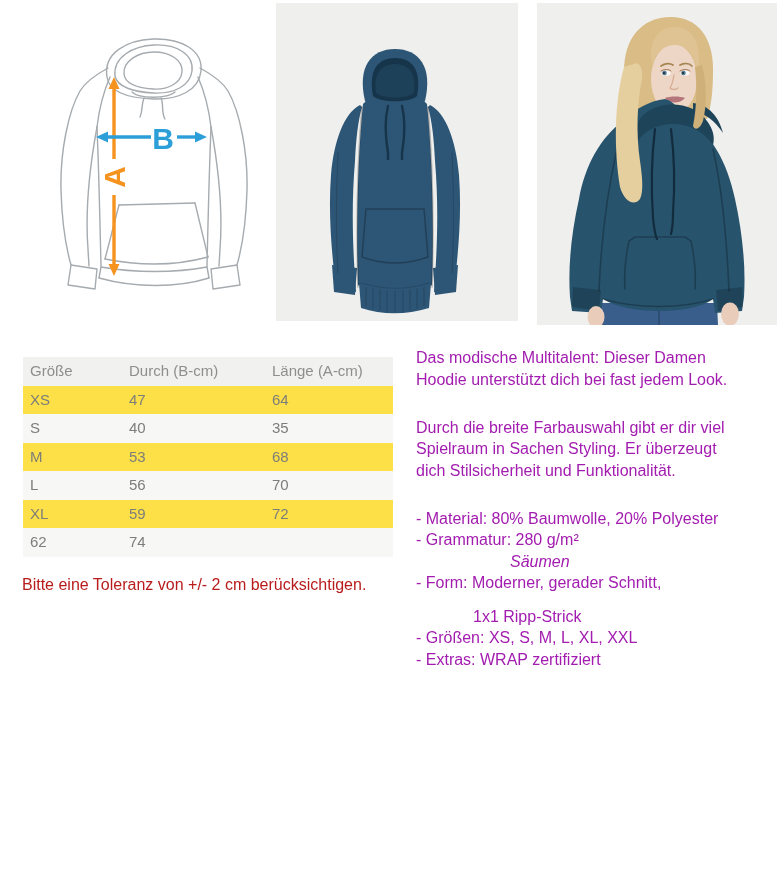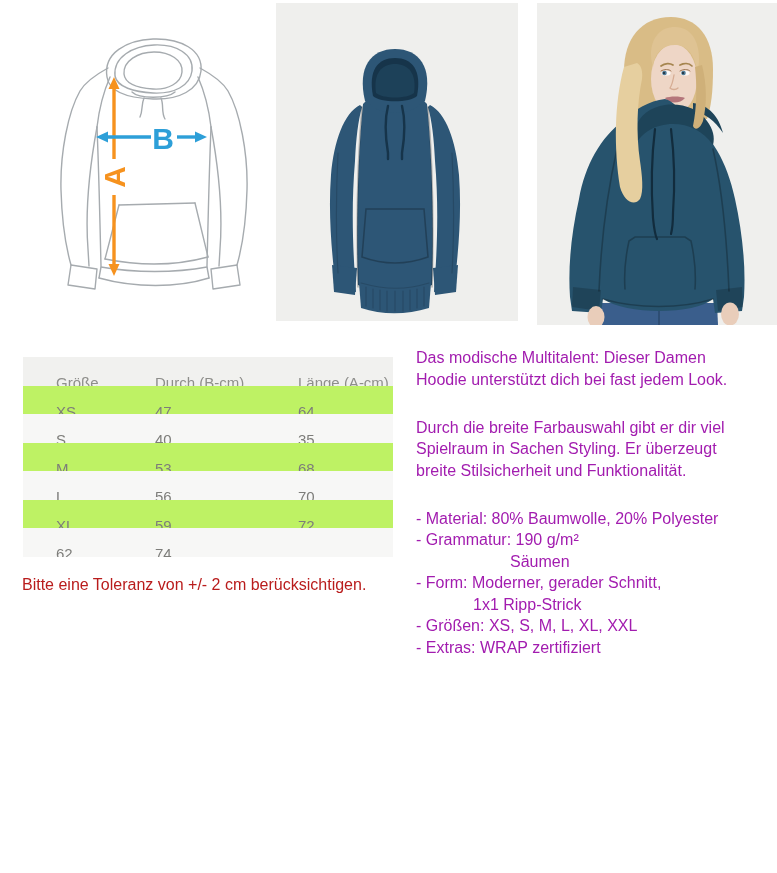--- a/index.html
+++ b/index.html
@@ -18,36 +18,36 @@
   .dim-label{font-family:"Liberation Sans",sans-serif;font-weight:bold;font-size:30px;}
   .seam{fill:none;stroke:rgba(0,0,0,0.25);stroke-width:1.6;stroke-linecap:round;}
   .seam-soft{fill:none;stroke:rgba(0,0,0,0.14);stroke-width:1.2;stroke-linecap:round;}
   .cord{fill:none;stroke:#16344a;stroke-width:2.4;stroke-linecap:round;}
   .cord2{fill:none;stroke:#122c3d;stroke-width:2.2;stroke-linecap:round;}
   .face-line{fill:none;stroke-linecap:round;}
 
   
   .size-table{position:absolute;left:23px;top:357px;width:370px;font-size:15px;}
   .t-row{display:grid;grid-template-columns:99px 143px 128px;height:28.5px;line-height:28.5px;}
-  .t-cell{padding-left:33px;color:#7d7d7a;overflow:hidden;white-space:nowrap;margin-top:12px;}
+  .t-cell{padding-left:7px;color:#7d7d7a;overflow:hidden;white-space:nowrap;}
   .t-head{background:#f1f1ef;}
   .t-head .t-cell{color:#8e8e8b;}
-  .row-dark{background:#bef264;}
+  .row-dark{background:#fde047;}
   .row-light{background:#f7f7f6;}
 
   
   .note{position:absolute;left:22px;top:576px;font-size:16px;color:#b91c1c;white-space:nowrap;}
 
   
   .description{position:absolute;left:416px;top:347px;width:360px;font-size:16px;
                line-height:21.5px;color:#a21caf;}
   .d-line{height:21.5px;white-space:nowrap;}
   .d-gap{height:26.5px;}
-  .indent-a{padding-left:94px;}
-  .indent-b{padding-left:57px;}
+  .indent-a{padding-left:94px;font-style:italic;}
+  .indent-b{padding-left:57px;margin-top:12px;}
 </style>
 </head>
 <body>
 
 <div class="page">
 
   <div class="panel drawing-panel">
     <svg width="212" height="258" viewBox="0 0 212 258">
       <g class="lineart" fill="none" stroke="#a6abaf">
 
@@ -232,24 +232,24 @@
   </div>
 
   <div class="note">Bitte eine Toleranz von +/- 2 cm berücksichtigen.</div>
 
   <div class="description">
     <div class="d-line">Das modische Multitalent: Dieser Damen</div>
     <div class="d-line">Hoodie unterstützt dich bei fast jedem Look.</div>
     <div class="d-gap"></div>
     <div class="d-line">Durch die breite Farbauswahl gibt er dir viel</div>
     <div class="d-line">Spielraum in Sachen Styling. Er überzeugt</div>
-    <div class="d-line">breite Stilsicherheit und Funktionalität.</div>
+    <div class="d-line">dich Stilsicherheit und Funktionalität.</div>
     <div class="d-gap"></div>
     <div class="d-line">- Material: 80% Baumwolle, 20% Polyester</div>
-    <div class="d-line">- Grammatur: 190 g/m²</div>
+    <div class="d-line">- Grammatur: 280 g/m²</div>
     <div class="d-line indent-a">Säumen</div>
     <div class="d-line">- Form: Moderner, gerader Schnitt,</div>
     <div class="d-line indent-b">1x1 Ripp-Strick</div>
     <div class="d-line">- Größen: XS, S, M, L, XL, XXL</div>
     <div class="d-line">- Extras: WRAP zertifiziert</div>
   </div>
 
 </div>
 
 </body></html>

